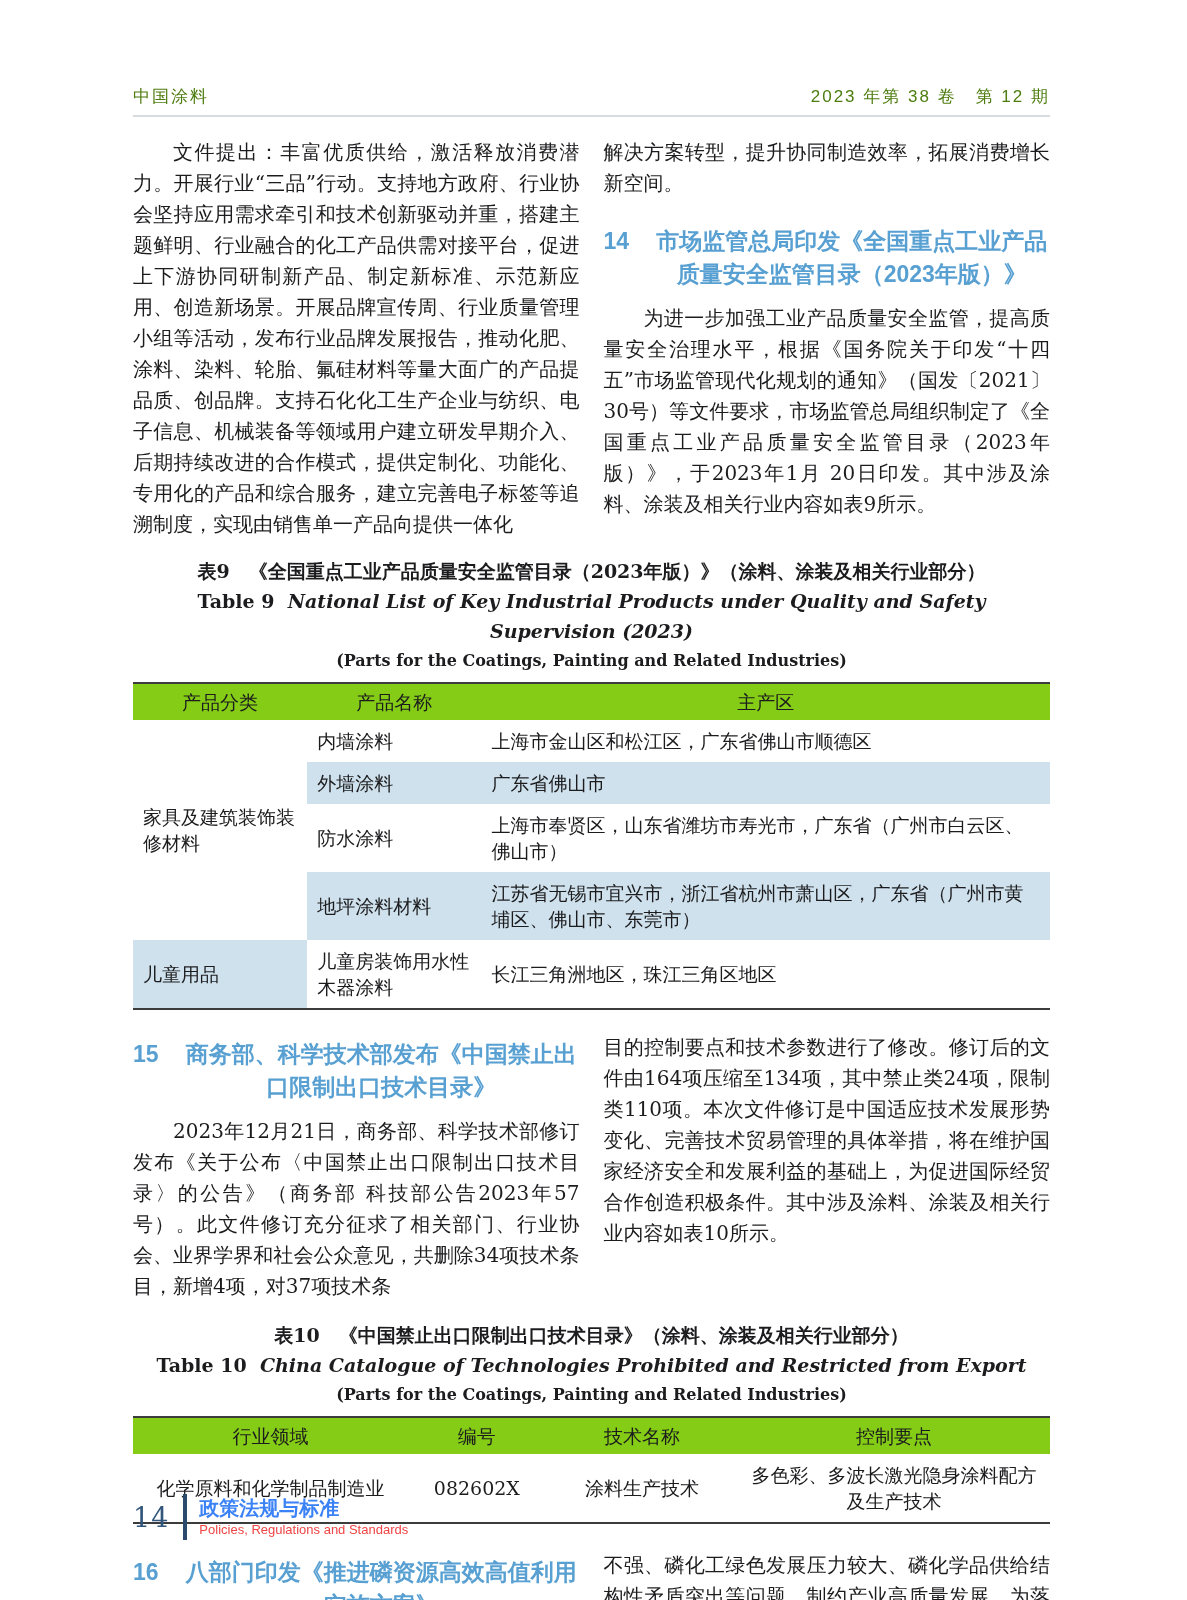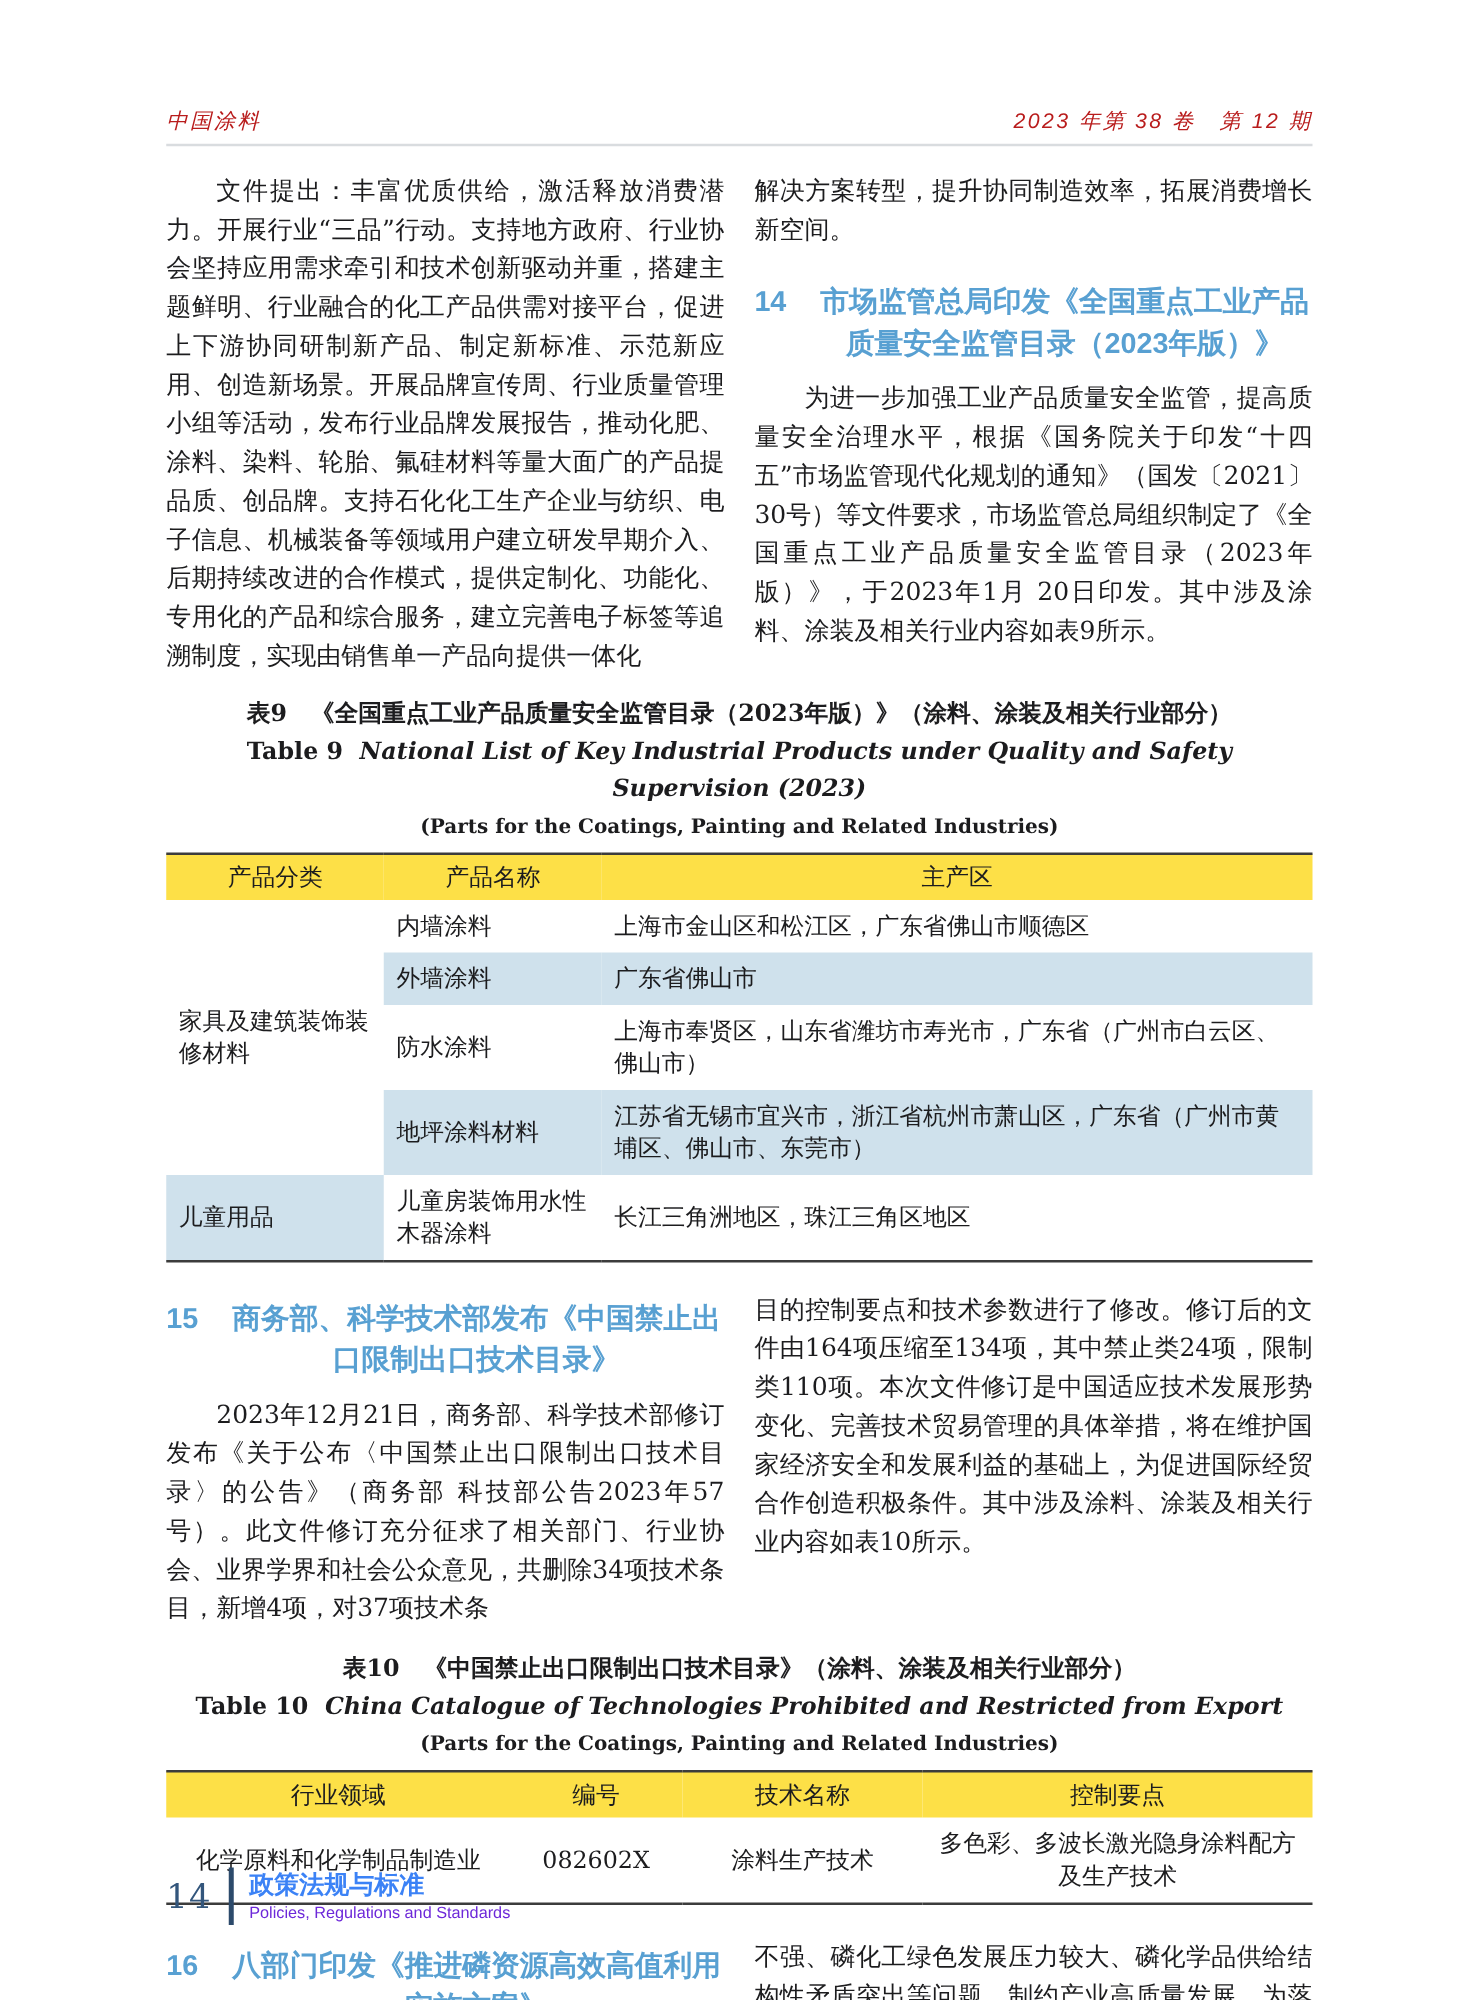--- a/index.html
+++ b/index.html
@@ -2,22 +2,22 @@
 <html><head>
 <meta charset="utf-8">
 <style>
   * { margin:0; padding:0; box-sizing:border-box; }
   html,body { width:1187px; height:1600px; background:#ffffff; overflow:hidden;
     font-family:"DejaVu Serif","Liberation Serif",serif; color:#1c1c1e; }
   .page { position:relative; width:1187px; height:1600px; padding:85px 137px 0 133px; }
 
   
   .runhead { display:flex; justify-content:space-between; align-items:flex-end;
-    font-family:"Liberation Sans",sans-serif; font-size:17px; color:#b91c1c;
-    padding-bottom:7px; border-bottom:2px solid #d9dcdf; letter-spacing:2px;font-style:italic; }
+    font-family:"Liberation Sans",sans-serif; font-size:17px; color:#4d7c0f;
+    padding-bottom:7px; border-bottom:2px solid #d9dcdf; letter-spacing:2px; }
 
   
   .cols { display:grid; grid-template-columns:1fr 1fr; column-gap:24px; }
   .b1 { margin-top:20px; }
   .para { font-size:20px; line-height:31px; text-align:justify; }
   .ind { text-indent:2em; }
 
   
   .sec-h { display:flex; color:#58a0d2; font-weight:bold;
     font-family:"Liberation Sans",sans-serif; font-size:23px; line-height:33px; }
@@ -33,38 +33,38 @@
   .tcap .en { font-size:19px; font-weight:bold; line-height:30px; }
   .tcap .en .lbl { font-style:normal; }
   .tcap .en .ttl { font-style:italic; }
   .tcap .sub { font-size:16px; font-weight:bold; line-height:30px; }
   .cap9 { margin-top:16px; }
   .cap10 { margin-top:18px; }
 
   
   table { width:100%; border-collapse:collapse; font-size:19px; margin-top:6px;
     border-top:2px solid #3c3c3c; border-bottom:2px solid #3c3c3c; }
-  th { background:#fde047; font-weight:normal; text-align:center; padding:5px 8px; line-height:26px; }
+  th { background:#84cc16; font-weight:normal; text-align:center; padding:5px 8px; line-height:26px; }
   td { padding:8px 10px; line-height:26px; vertical-align:middle; }
   .t9 td.name { width:19%; }
   .t9 td.cat  { width:19%; }
   .blue { background:#cfe1ec; }
   .t10 th, .t10 td { text-align:center; }
   .t10 .c1 { width:30%; } .t10 .c2 { width:15%; } .t10 .c3 { width:21%; } .t10 .c4 { width:34%; }
 
   .b2 { margin-top:22px; }
   .b3 { margin-top:26px; }
 
   
   .footer { position:absolute; left:133px; top:1494px; display:flex; align-items:center; }
   .pnum { font-size:27px; color:#33567c; margin-right:14px; letter-spacing:1px; }
   .fbar { width:4px; height:46px; background:#2c4a6b; margin-right:12px; }
   .ftitle-zh { font-family:"Liberation Sans",sans-serif; font-size:20px; font-weight:bold;
     color:#3b82f6; line-height:26px; }
-  .ftitle-en { font-family:"Liberation Sans",sans-serif; font-size:13px; color:#6d28d9; line-height:18px; }
+  .ftitle-en { font-family:"Liberation Sans",sans-serif; font-size:13px; color:#ef4444; line-height:18px; }
 </style>
 </head>
 <body>
 
 <div class="page">
 
   <div class="runhead">
     <span>中国涂料</span>
     <span>2023 年第 38 卷　第 12 期</span>
   </div>

